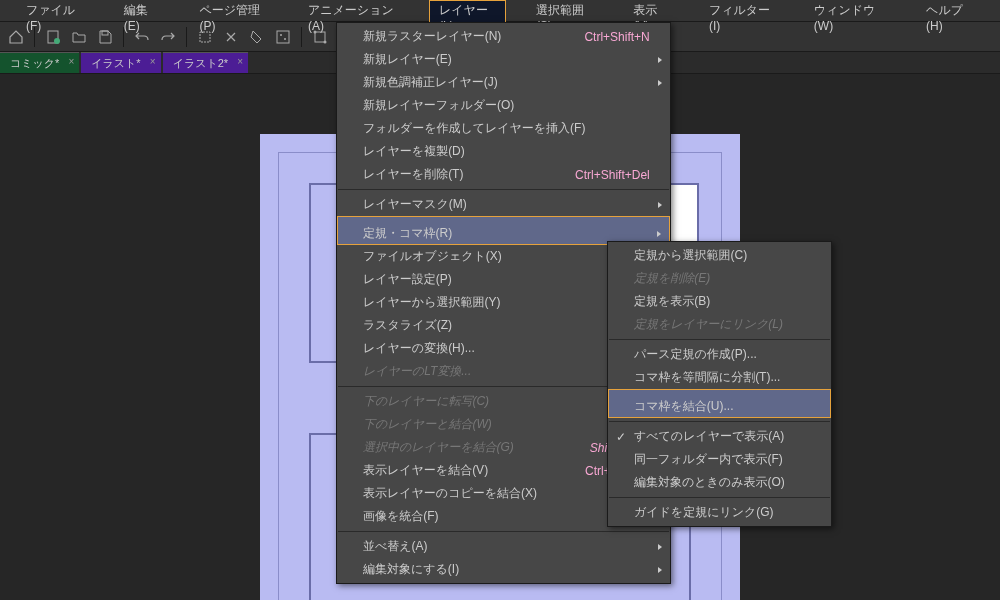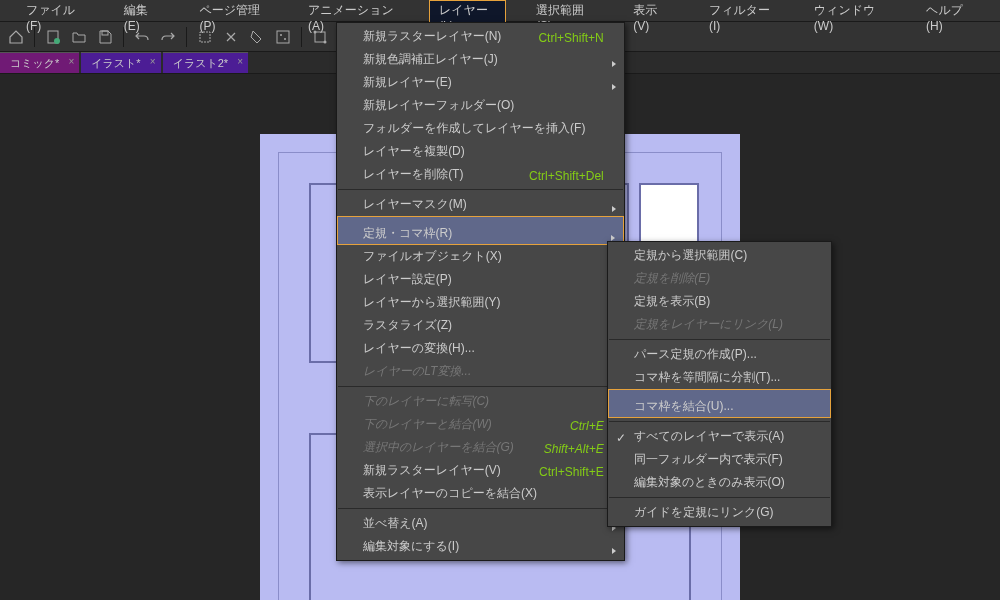--- a/index.html
+++ b/index.html
@@ -8,39 +8,39 @@
 .menubar { display: flex; background: #333; height: 22px; align-items: flex-start; padding: 0 16px; border-bottom: 1px solid #1a1a1a; gap: 20px; }
 .menubar-item { padding: 2px 10px; cursor: pointer; }
 .menubar-item.open { background: #0f172a; border: 1px solid #e6a23c; padding: 1px 9px; }
 
 .toolbar { display: flex; background: #333; height: 30px; align-items: center; padding: 0 4px; border-bottom: 1px solid #1a1a1a; gap: 2px; }
 .tool-btn { width: 24px; height: 24px; display: flex; align-items: center; justify-content: center; color: #999; }
 .sep { width: 1px; height: 20px; background: #1a1a1a; margin: 0 4px; }
 
 .tabs { display: flex; background: #2b2b2b; height: 22px; align-items: stretch; border-bottom: 1px solid #1a1a1a; }
 .tab { padding: 3px 20px 3px 10px; background: #4c1d95; margin-right: 2px; font-size: 11px; position: relative; border-top: 1px solid #555; }
-.tab.active { background: #701a75; }
+.tab.active { background: #14532d; }
 .tab .x { position: absolute; right: 5px; top: 3px; font-size: 10px; color: #999; }
 
 .canvas-area { position: absolute; top: 74px; left: 0; right: 0; bottom: 0; background: #262626; display: flex; justify-content: center; padding-top: 60px; }
 .page { width: 480px; height: 600px; background: #b9bbf2; position: relative; }
 .page-inner { position: absolute; inset: 18px; border: 1px solid #8a8dc9; }
 .panel { position: absolute; border: 2px solid #6a6da8; background: #b9bbf2; }
 .panel.p1 { top: 30px; left: 30px; width: 320px; height: 180px; }
 .panel.p2 { top: 30px; left: 360px; width: 60px; height: 70px; background: #fff; }
 .panel.p3 { top: 280px; left: 30px; right: 30px; height: 200px; width: auto; }
 
 .dropdown { position: absolute; background: #474747; border: 1px solid #1a1a1a; box-shadow: 2px 2px 6px rgba(0,0,0,0.5); min-width: 270px; padding: 2px 0; }
 .menu1 { top: 22px; left: 336px; }
 .menu2 { top: 241px; left: 607px; min-width: 225px; }
 
-.mi { display: flex; align-items: flex-end; padding: 3px 20px 3px 26px; position: relative; cursor: pointer; white-space: nowrap; }
+.mi { display: flex; align-items: center; padding: 3px 20px 3px 26px; position: relative; cursor: pointer; white-space: nowrap; gap: 46px; }
 .mi.disabled { color: #777; font-style: italic; }
 .mi.highlighted { border: 1px solid #e6a23c; padding: 8px 19px 2px 25px; background: #60688a; }
-.mi .shortcut { margin-left: auto; padding-left: 30px; color: #84cc16; }
+.mi .shortcut { margin-left: auto; padding-left: 30px; color: #f9a8d4; }
 .mi .arrow { position: absolute; right: 6px; }
 .mi .check { position: absolute; left: 8px; }
 .msep { height: 1px; background: #2a2a2a; margin: 3px 1px; }
 
 svg { display: block; }
 </style>
 </head>
 <body>
 
 <div class="menubar" id="menubar">
@@ -170,29 +170,29 @@
     </div>
   </div>
 </div>
 
 <div class="dropdown menu1" id="menu1">
     <div class="mi">
       <span>新規ラスターレイヤー(N)</span>
       <span class="shortcut">Ctrl+Shift+N</span>
     </div>
     <div class="mi">
+      <span>新規レイヤー(E)</span>
+      <span class="arrow">
+        <svg width="8" height="8" viewBox="0 0 8 8">
+          <path d="M2 1 L6 4 L2 7 Z" fill="#ccc"></path>
+        </svg>
+      </span>
+    </div>
+    <div class="mi">
       <span>新規色調補正レイヤー(J)</span>
-      <span class="arrow">
-        <svg width="8" height="8" viewBox="0 0 8 8">
-          <path d="M2 1 L6 4 L2 7 Z" fill="#ccc"></path>
-        </svg>
-      </span>
-    </div>
-    <div class="mi">
-      <span>新規レイヤー(E)</span>
       <span class="arrow">
         <svg width="8" height="8" viewBox="0 0 8 8">
           <path d="M2 1 L6 4 L2 7 Z" fill="#ccc"></path>
         </svg>
       </span>
     </div>
     <div class="mi">
       <span>新規レイヤーフォルダー(O)</span>
     </div>
     <div class="mi">
@@ -261,25 +261,28 @@
     </div>
     <div class="mi disabled">
       <span>下のレイヤーと結合(W)</span>
       <span class="shortcut">Ctrl+E</span>
     </div>
     <div class="mi disabled">
       <span>選択中のレイヤーを結合(G)</span>
       <span class="shortcut">Shift+Alt+E</span>
     </div>
     <div class="mi">
-      <span>新規ラスターレイヤー(V)</span>
+      <span>表示レイヤーを結合(V)</span>
       <span class="shortcut">Ctrl+Shift+E</span>
     </div>
     <div class="mi">
       <span>表示レイヤーのコピーを結合(X)</span>
+    </div>
+    <div class="mi">
+      <span>画像を統合(F)</span>
     </div>
     <div class="msep"></div>
     <div class="mi">
       <span>並べ替え(A)</span>
       <span class="arrow">
         <svg width="8" height="8" viewBox="0 0 8 8">
           <path d="M2 1 L6 4 L2 7 Z" fill="#ccc"></path>
         </svg>
       </span>
     </div>

